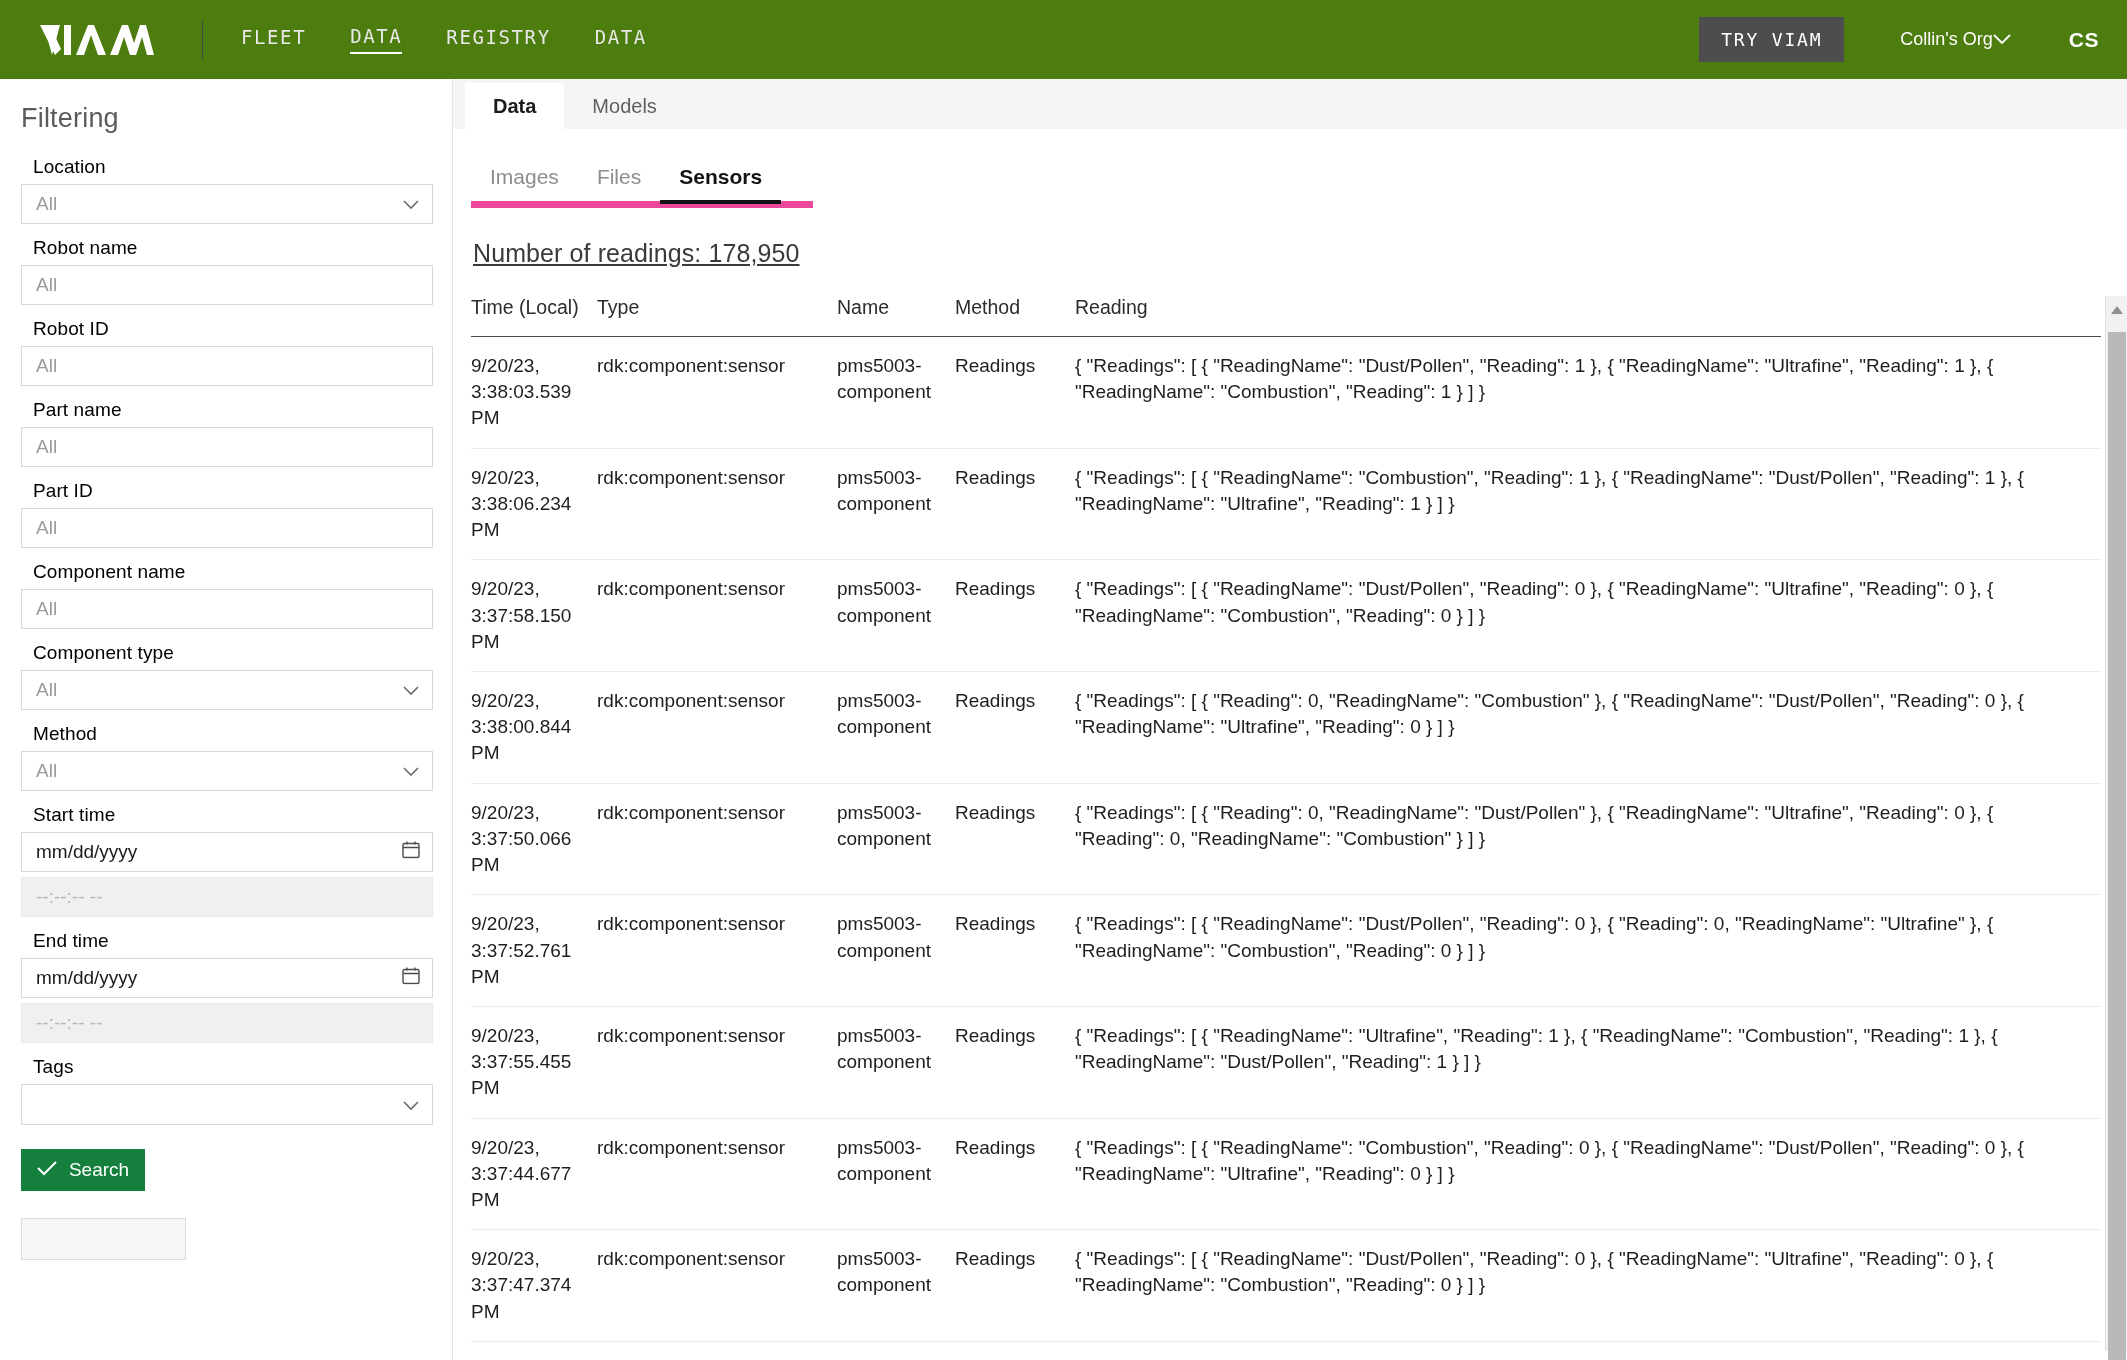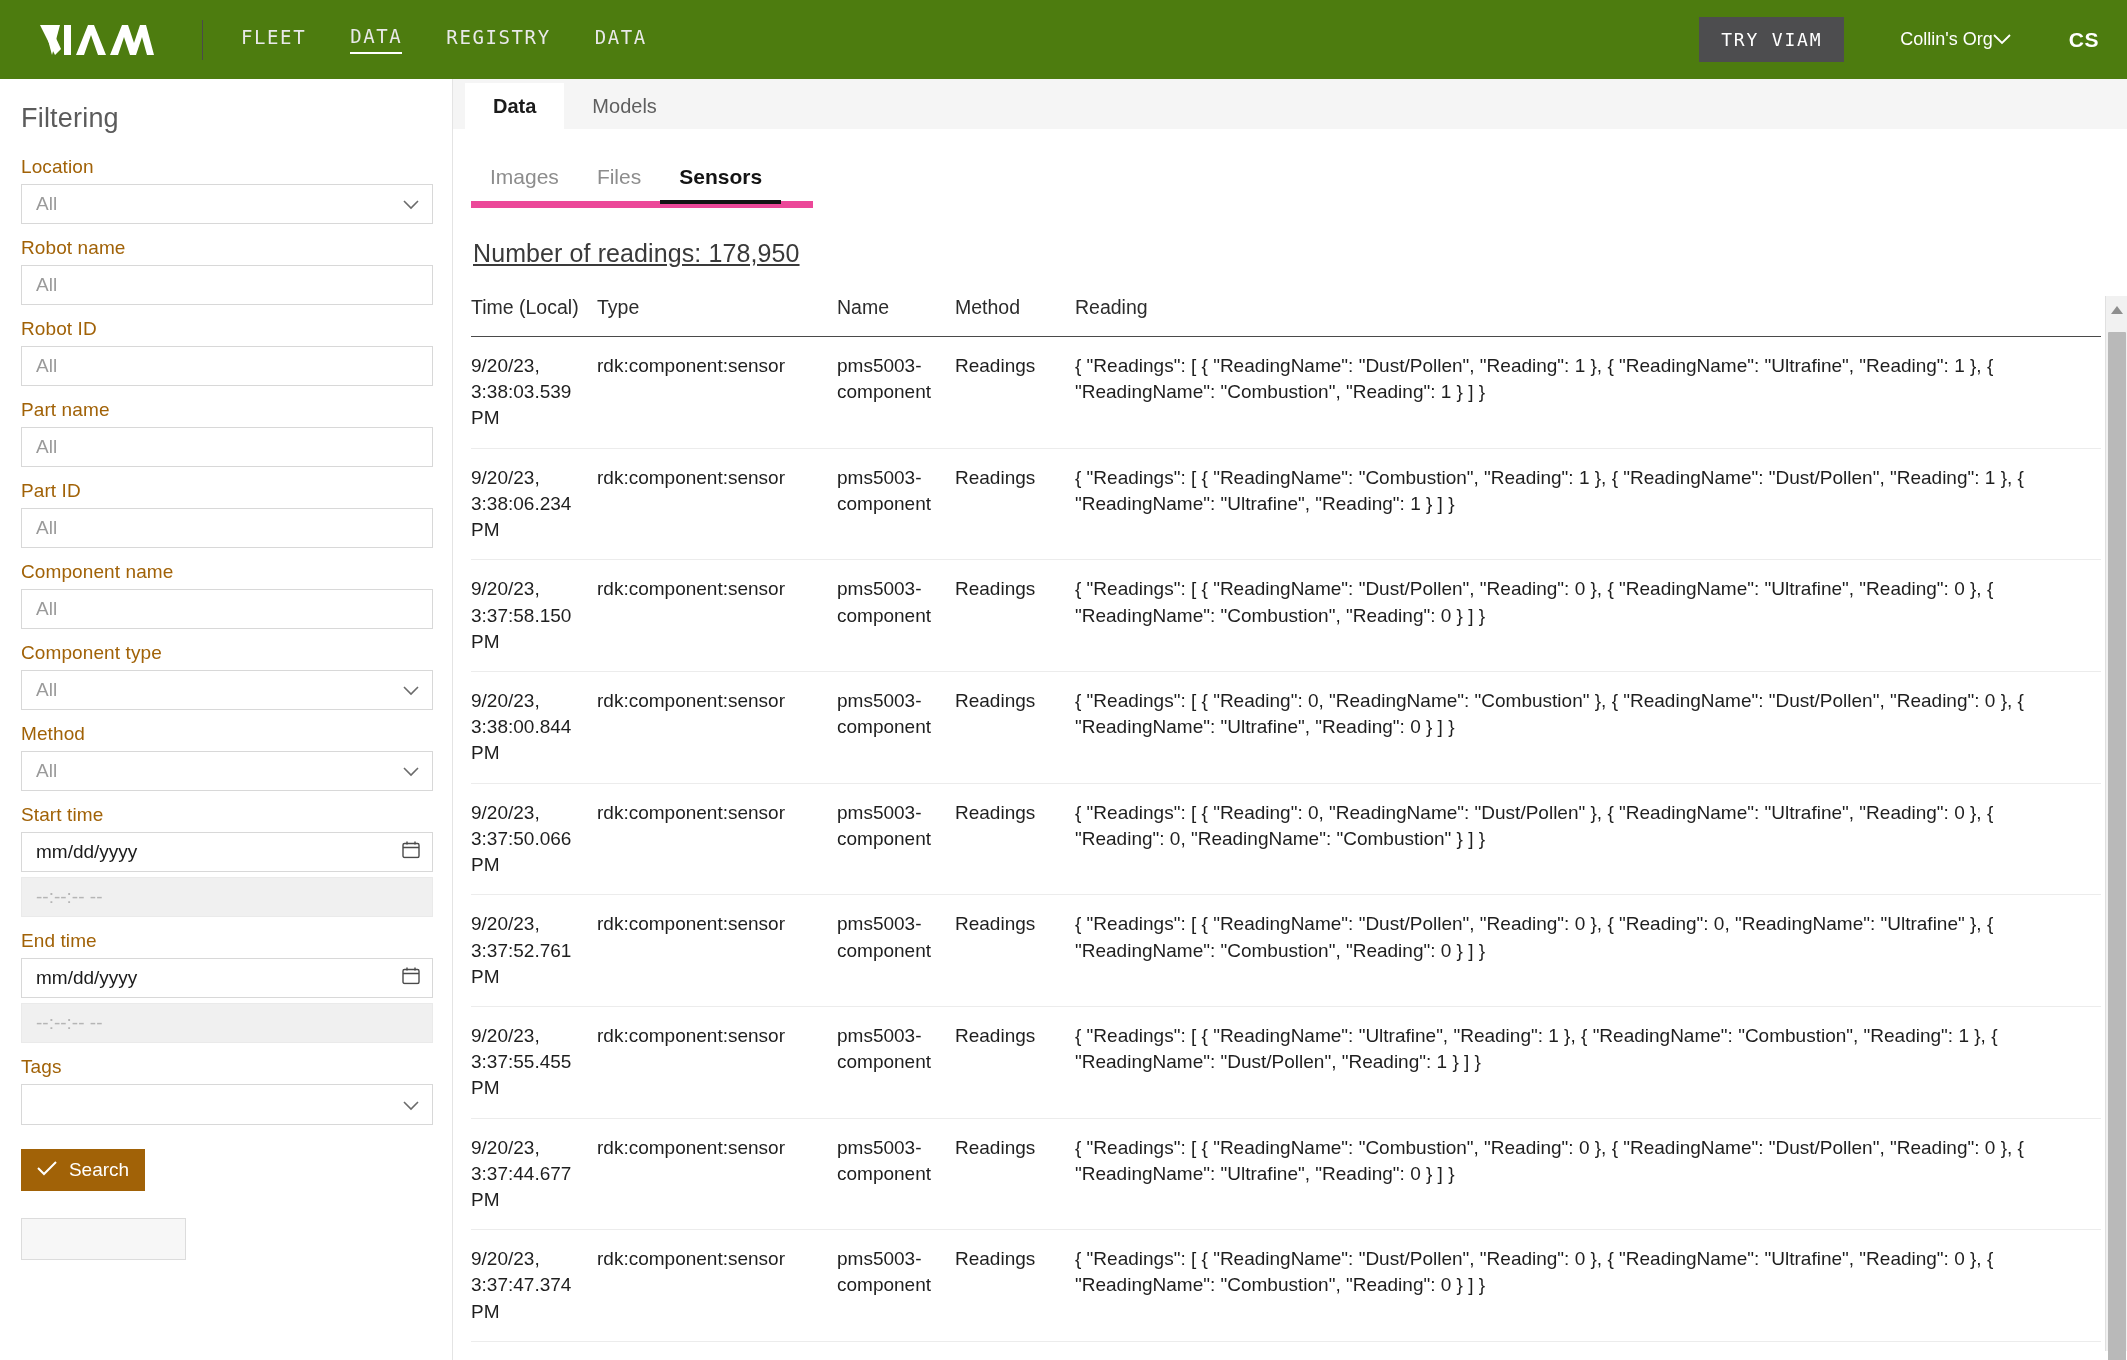--- a/index.html
+++ b/index.html
@@ -87,24 +87,25 @@
   }
   .filtering-title {
     font-size: 27px;
     color: #5b5b5b;
     font-weight: 400;
     margin-bottom: 22px;
     letter-spacing: 0.2px;
   }
   .field-label {
     font-size: 19px;
-    color: #a16207;
+    color: #000000;
     margin-bottom: 6px;
     margin-top: 13px;
     letter-spacing: 0.1px;
+    margin-left: 12px;
   }
   .field-label.first { margin-top: 0; }
   .ctrl {
     width: 412px;
     height: 40px;
     border: 1px solid #d8d8d8;
     background: #ffffff;
     display: flex;
     align-items: center;
     padding: 0 14px;
@@ -117,21 +118,21 @@
   .ctrl.disabled { background: #f0f0f0; border-color: #eaeaea; color: #b5b5b5; }
   .ctrl .sel-chev {
     position: absolute; right: 13px; top: 50%;
     transform: translateY(-50%);
   }
   .ctrl .cal-icon { position: absolute; right: 12px; top: 50%; transform: translateY(-50%); }
   .ctrl.time-blank { margin-top: 5px; }
   .ctrl.tags-box { height: 41px; }
   .search-btn {
     margin-top: 24px;
-    background: #a16207;
+    background: #15803d;
     color: #ffffff;
     border: none;
     height: 42px;
     width: 124px;
     display: flex; align-items: center; justify-content: center;
     gap: 12px;
     font-size: 19px;
     font-family: "Liberation Sans", sans-serif;
     cursor: pointer;
   }

